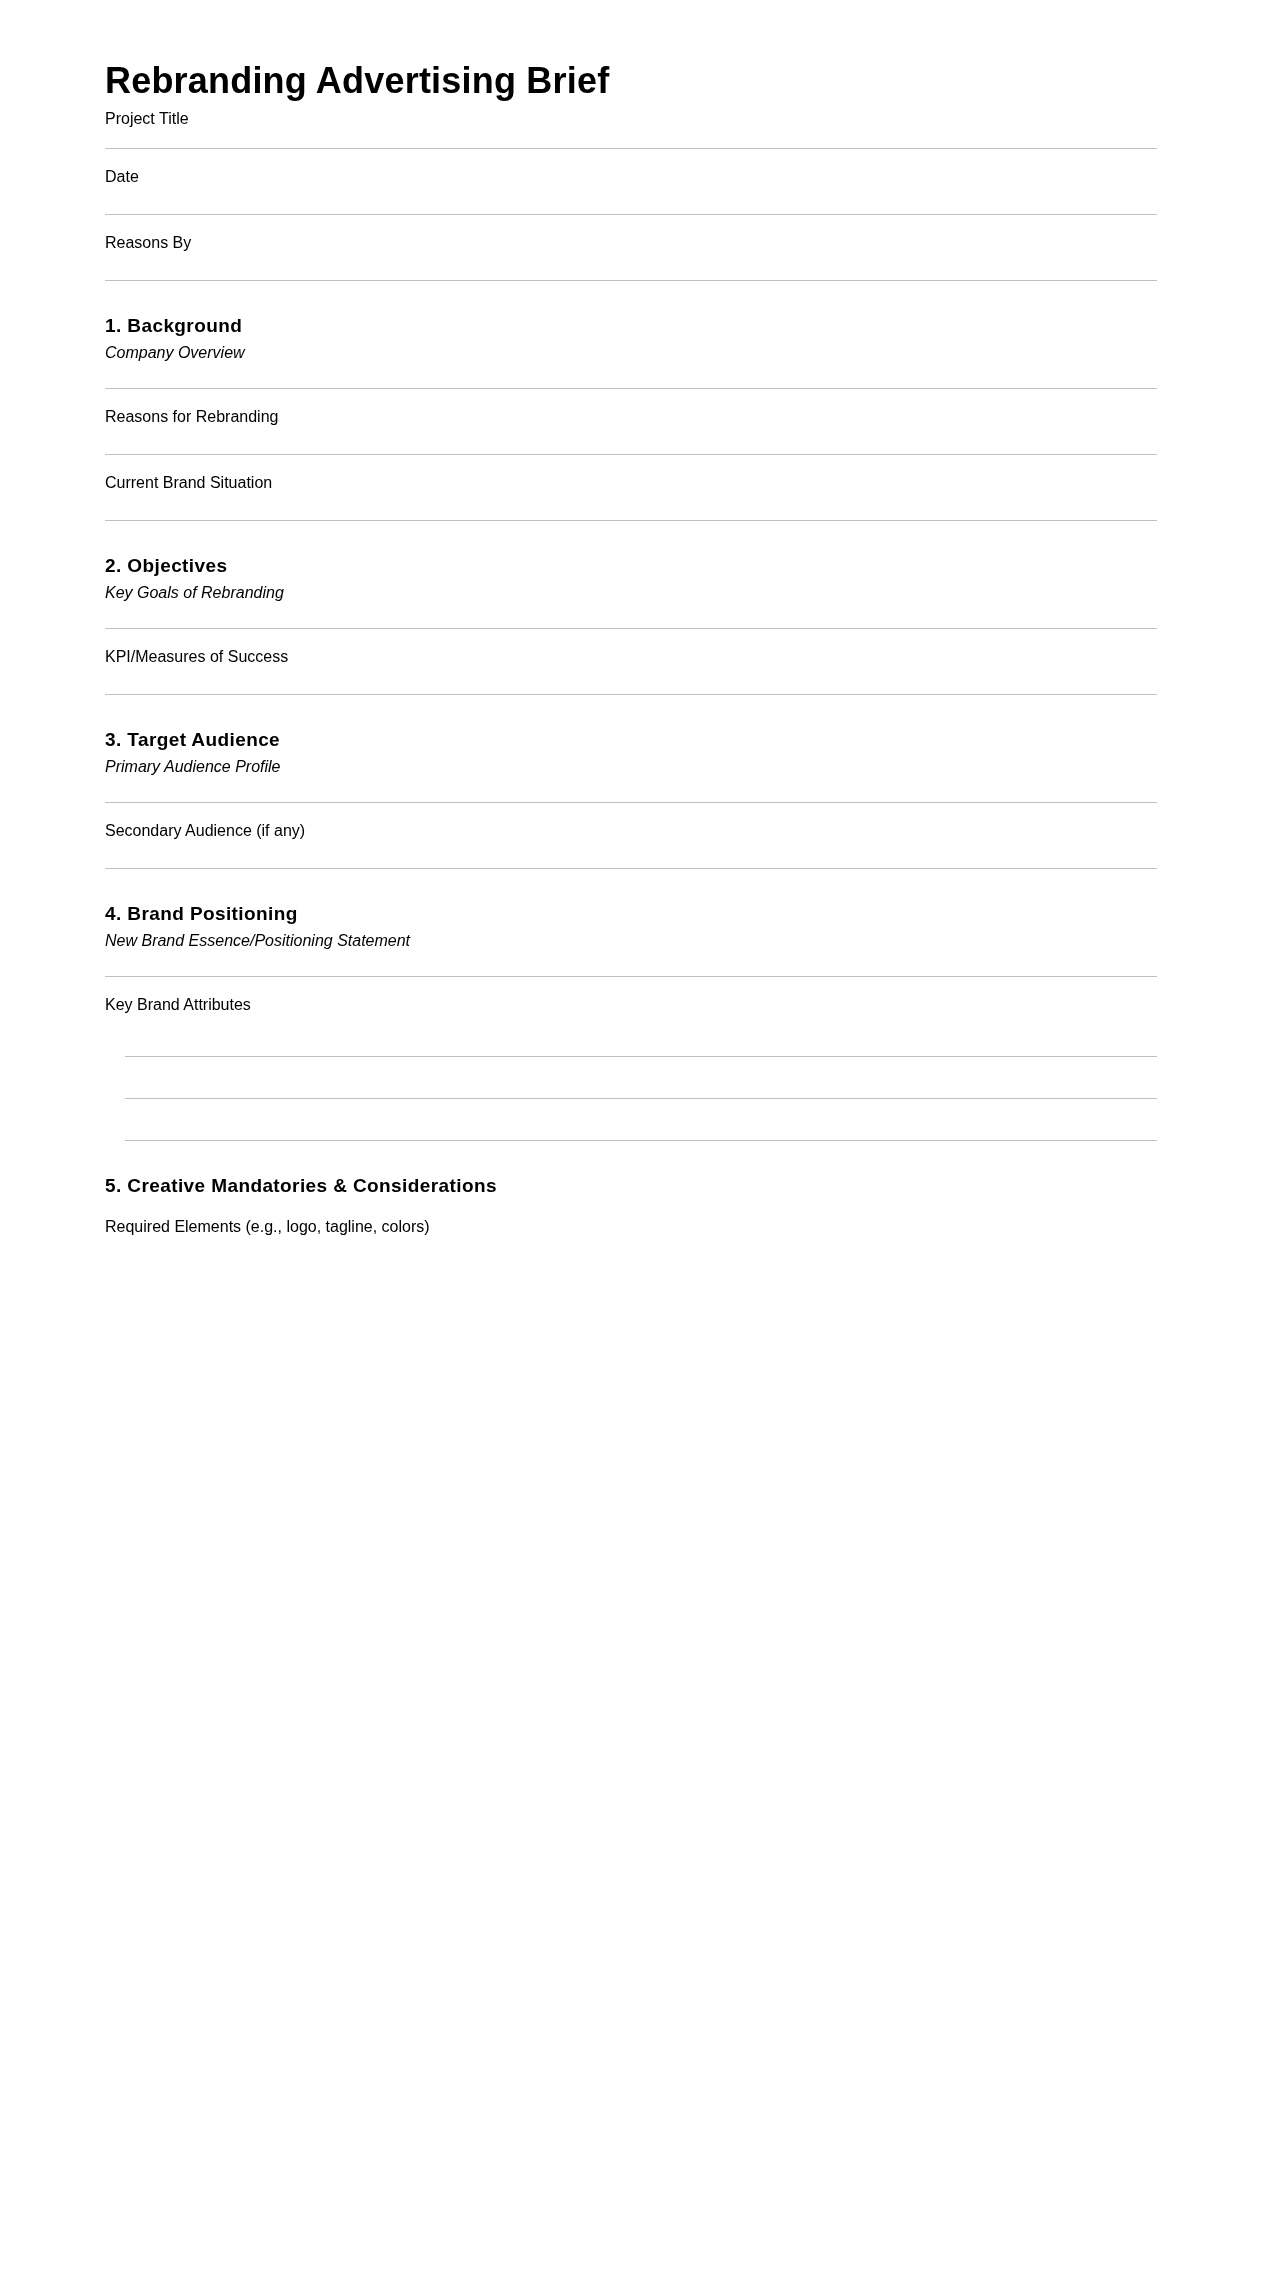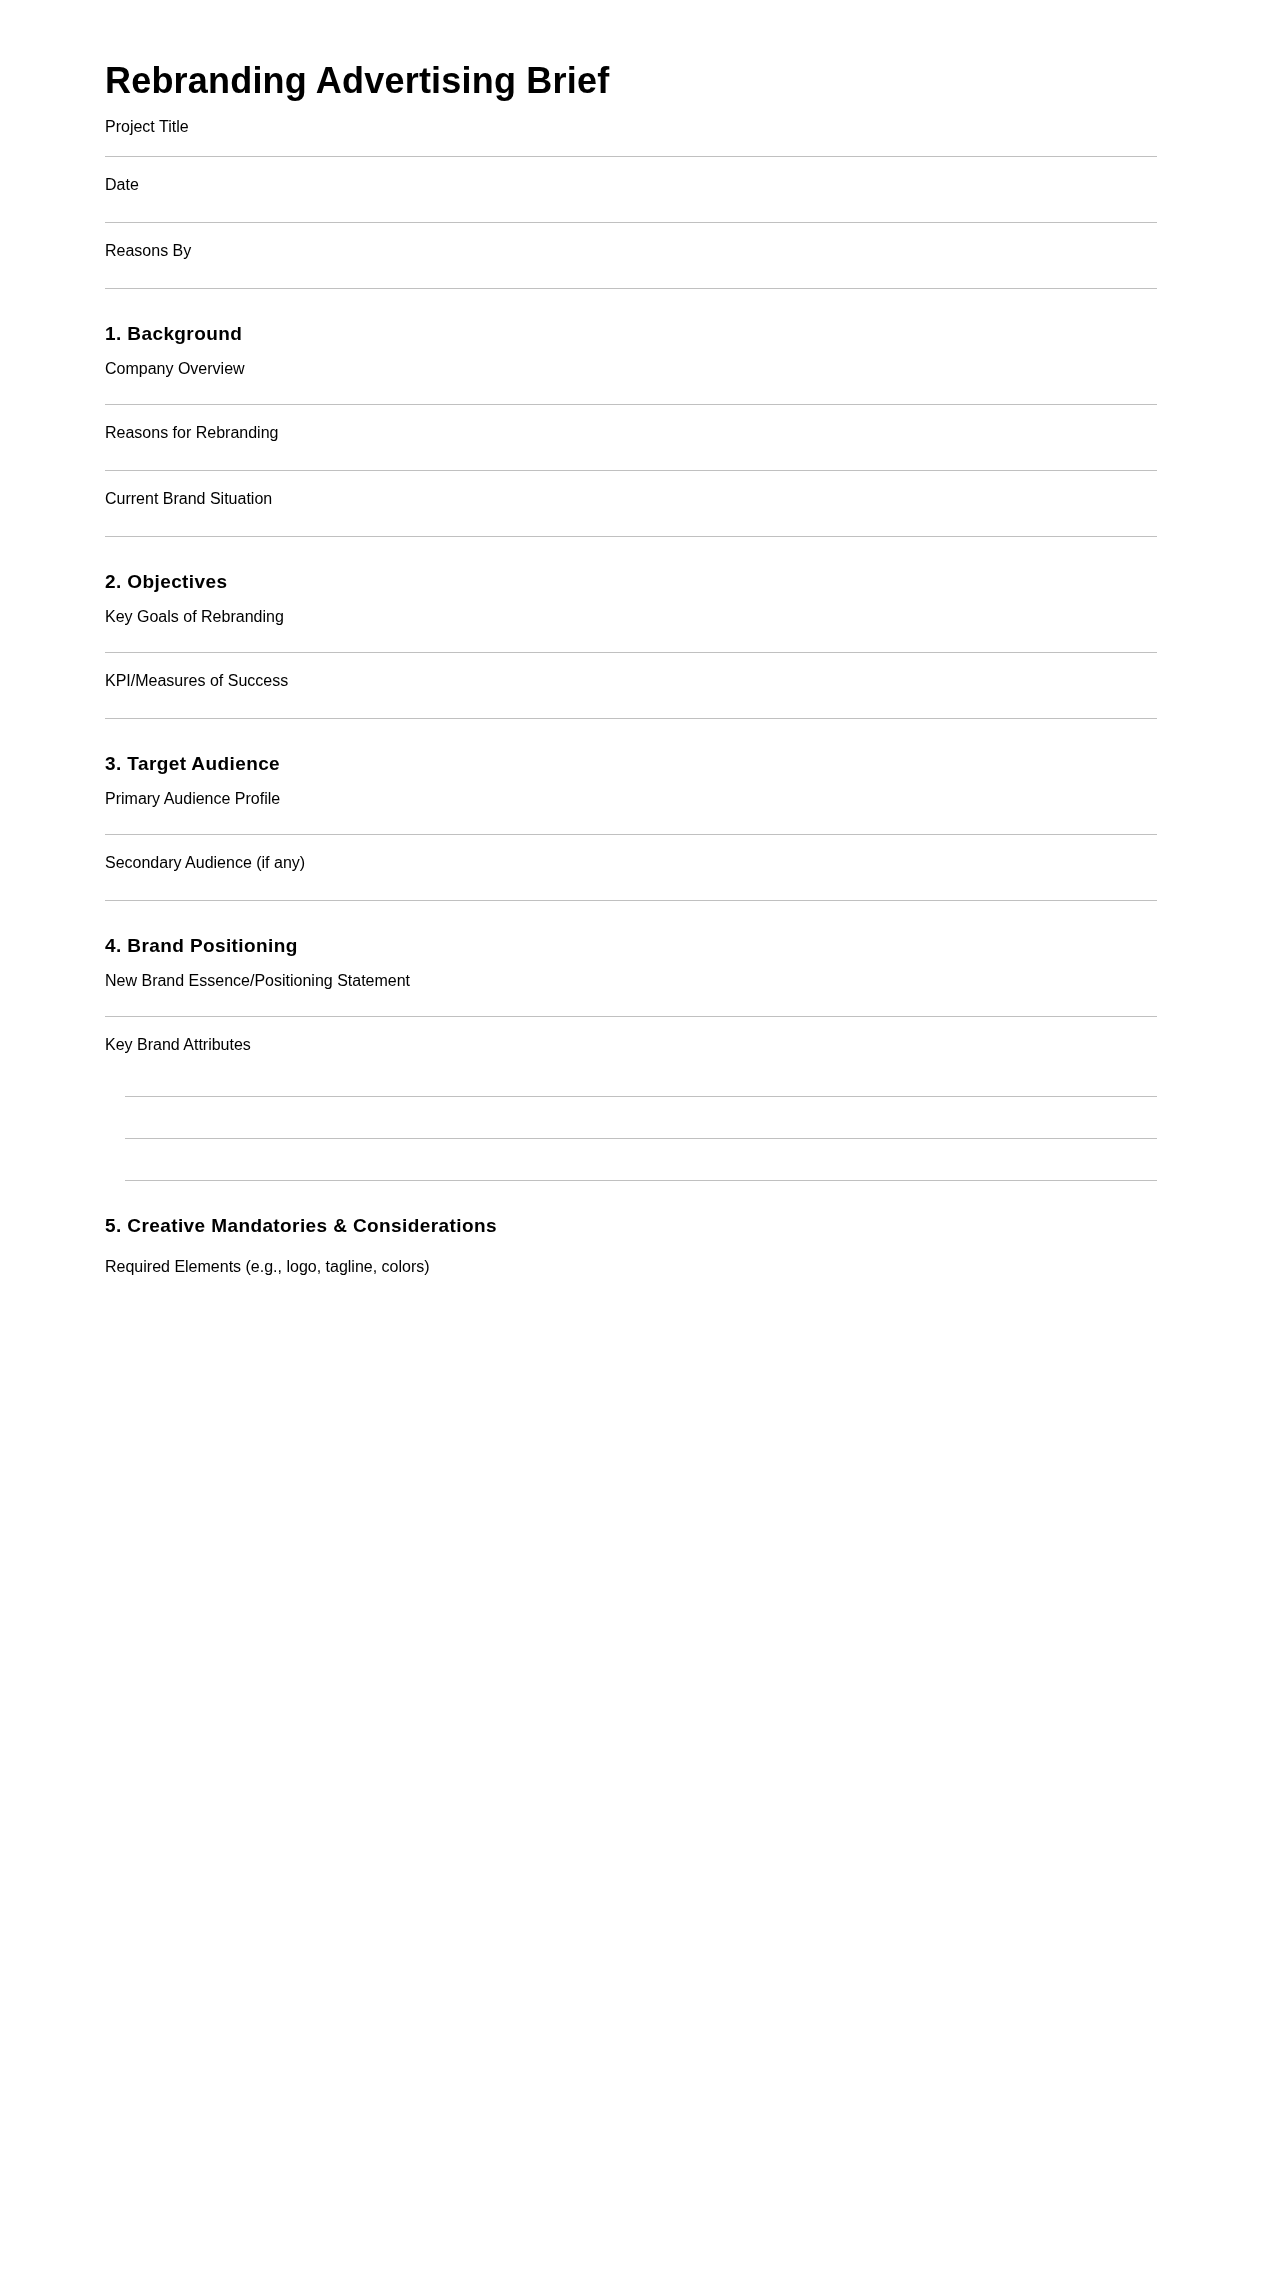--- a/index.html
+++ b/index.html
@@ -13,29 +13,29 @@
     font-size: 36px; line-height: 44px; font-weight: bold; letter-spacing: 0.2px;
   }
   .field { position: relative; height: 66px; }
   .field .lbl {
     position: absolute; left: 0; top: 0; font-size: 16px; line-height: 20px;
   }
   .field .rule {
     position: absolute; left: 0; right: 0; bottom: 0; height: 0;
     border-top: 1px solid #c0c0c0;
   }
-  .first { margin-top: 8px; }
+  .first { }
   .field.first { height: 46px; }
   .field.first .lbl { top: 6px; }
   .field .lbl.std { top: 18px; }
   h2 {
     margin: 0; font-size: 19px; line-height: 26px; font-weight: bold; letter-spacing: 0.4px;
   }
   .section { padding-top: 32px; }
-  .section .field.first { height: 50px; }
+  .section .field.first { height: 50px; font-style: italic; }
   .section .field.first .lbl { top: 4px; }
   .indent-lines { padding-left: 20px; }
   .indent-lines .ul { height: 41px; border-bottom: 1px solid #c0c0c0; }
   .req { font-size: 16px; line-height: 20px; margin-top: 18px; }
 </style>
 </head>
 <body>
 
 <div class="page">
   <h1>Rebranding Advertising Brief</h1>

